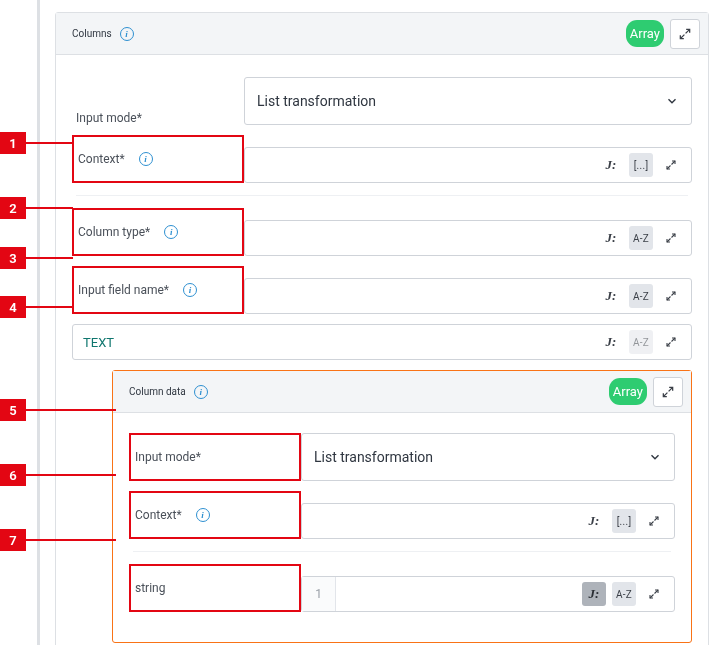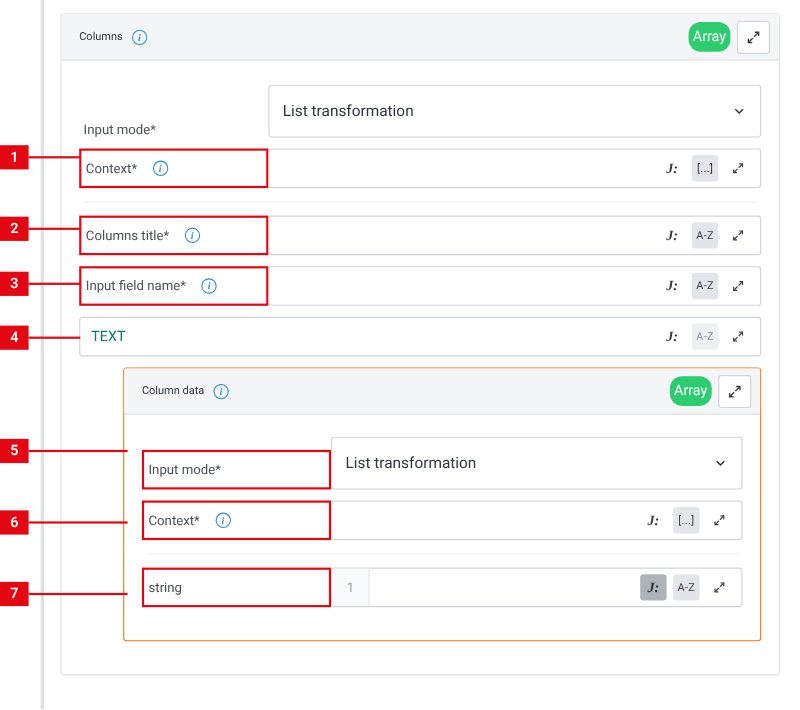--- a/index.html
+++ b/index.html
@@ -88,21 +88,21 @@
     width: 172px;
     font-size: 12px;
     color: #4a5059;
     display: flex;
     align-items: center;
     gap: 6px;
     padding-left: 4px;
   }
   .label-col.boxed {
     border: 2px solid #e30613;
-    height: 36px;
+    height: 48px;
   }
   .field-col { flex: 1; }
   .select {
     width: 100%;
     height: 48px;
     border: 1px solid #cfd3d9;
     border-radius: 3px;
     display: flex;
     align-items: center;
     padding: 0 12px;
@@ -287,21 +287,21 @@
             </span>
           </div>
         </div>
       </div>
     </div>
 
     <div class="divider"></div>
 
     <div class="row">
       <div class="label-col boxed">
-        <span>Columns title*</span>
+        <span>Column type*</span>
         <i class="info-icon"></i>
       </div>
       <div class="field-col">
         <div class="input-box">
           <div class="input-area"></div>
           <div class="input-tools">
             <span class="tool j">J:</span>
             <span class="tool badge">A-Z</span>
             <span class="tool expand">
               <svg viewBox="0 0 24 24" fill="none" stroke="currentColor" stroke-width="2.2">

